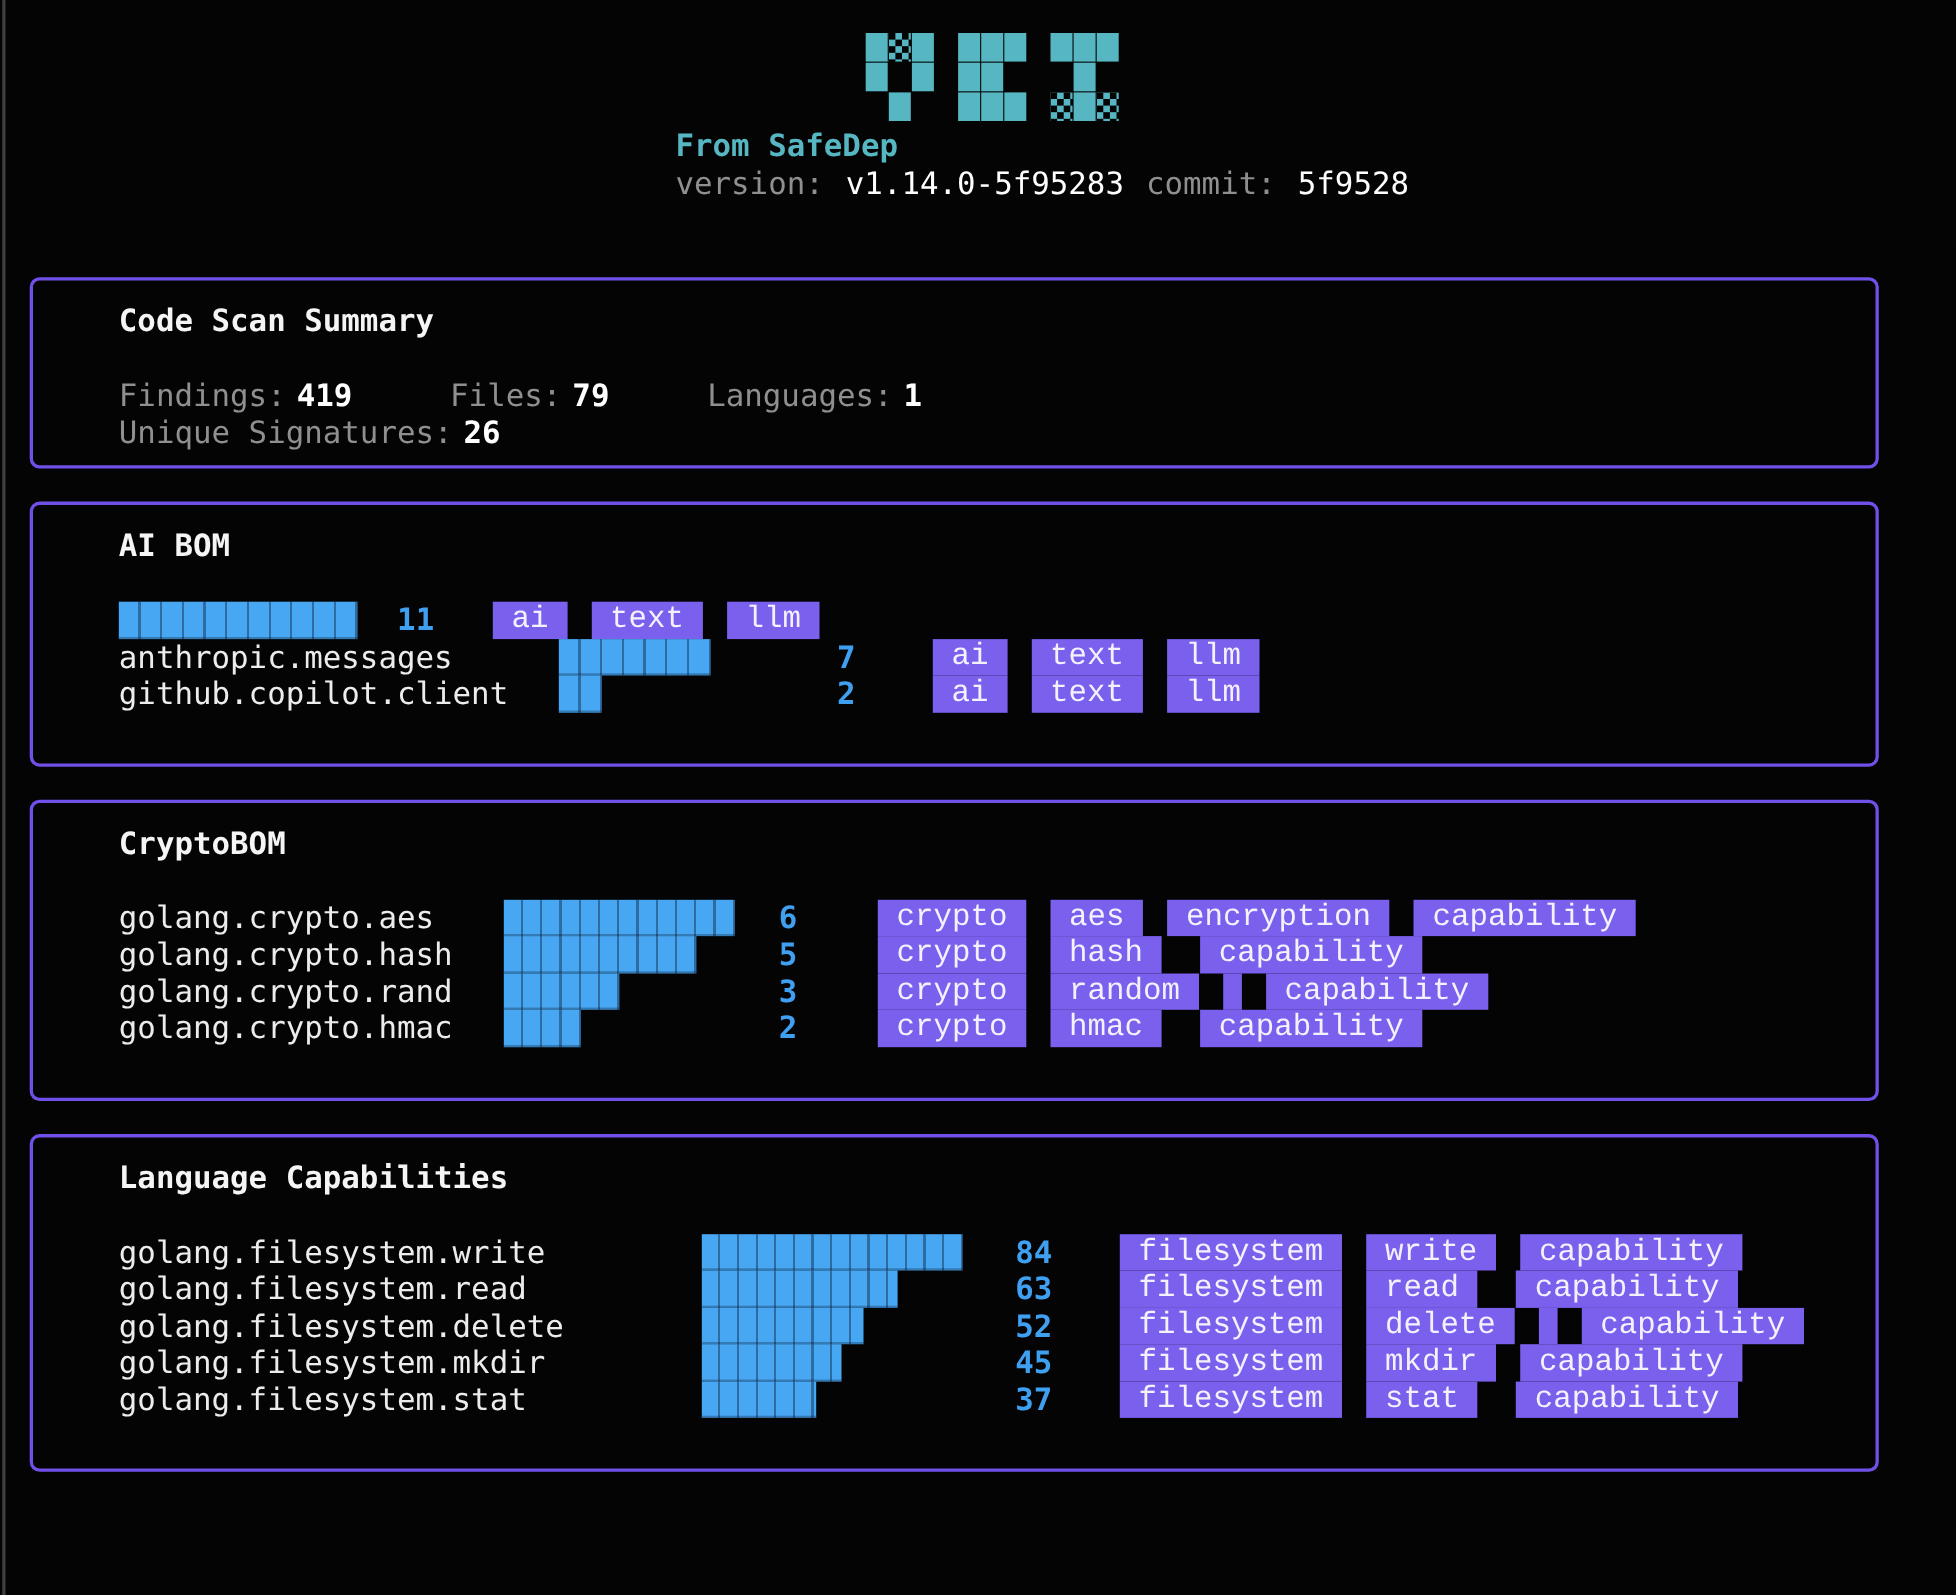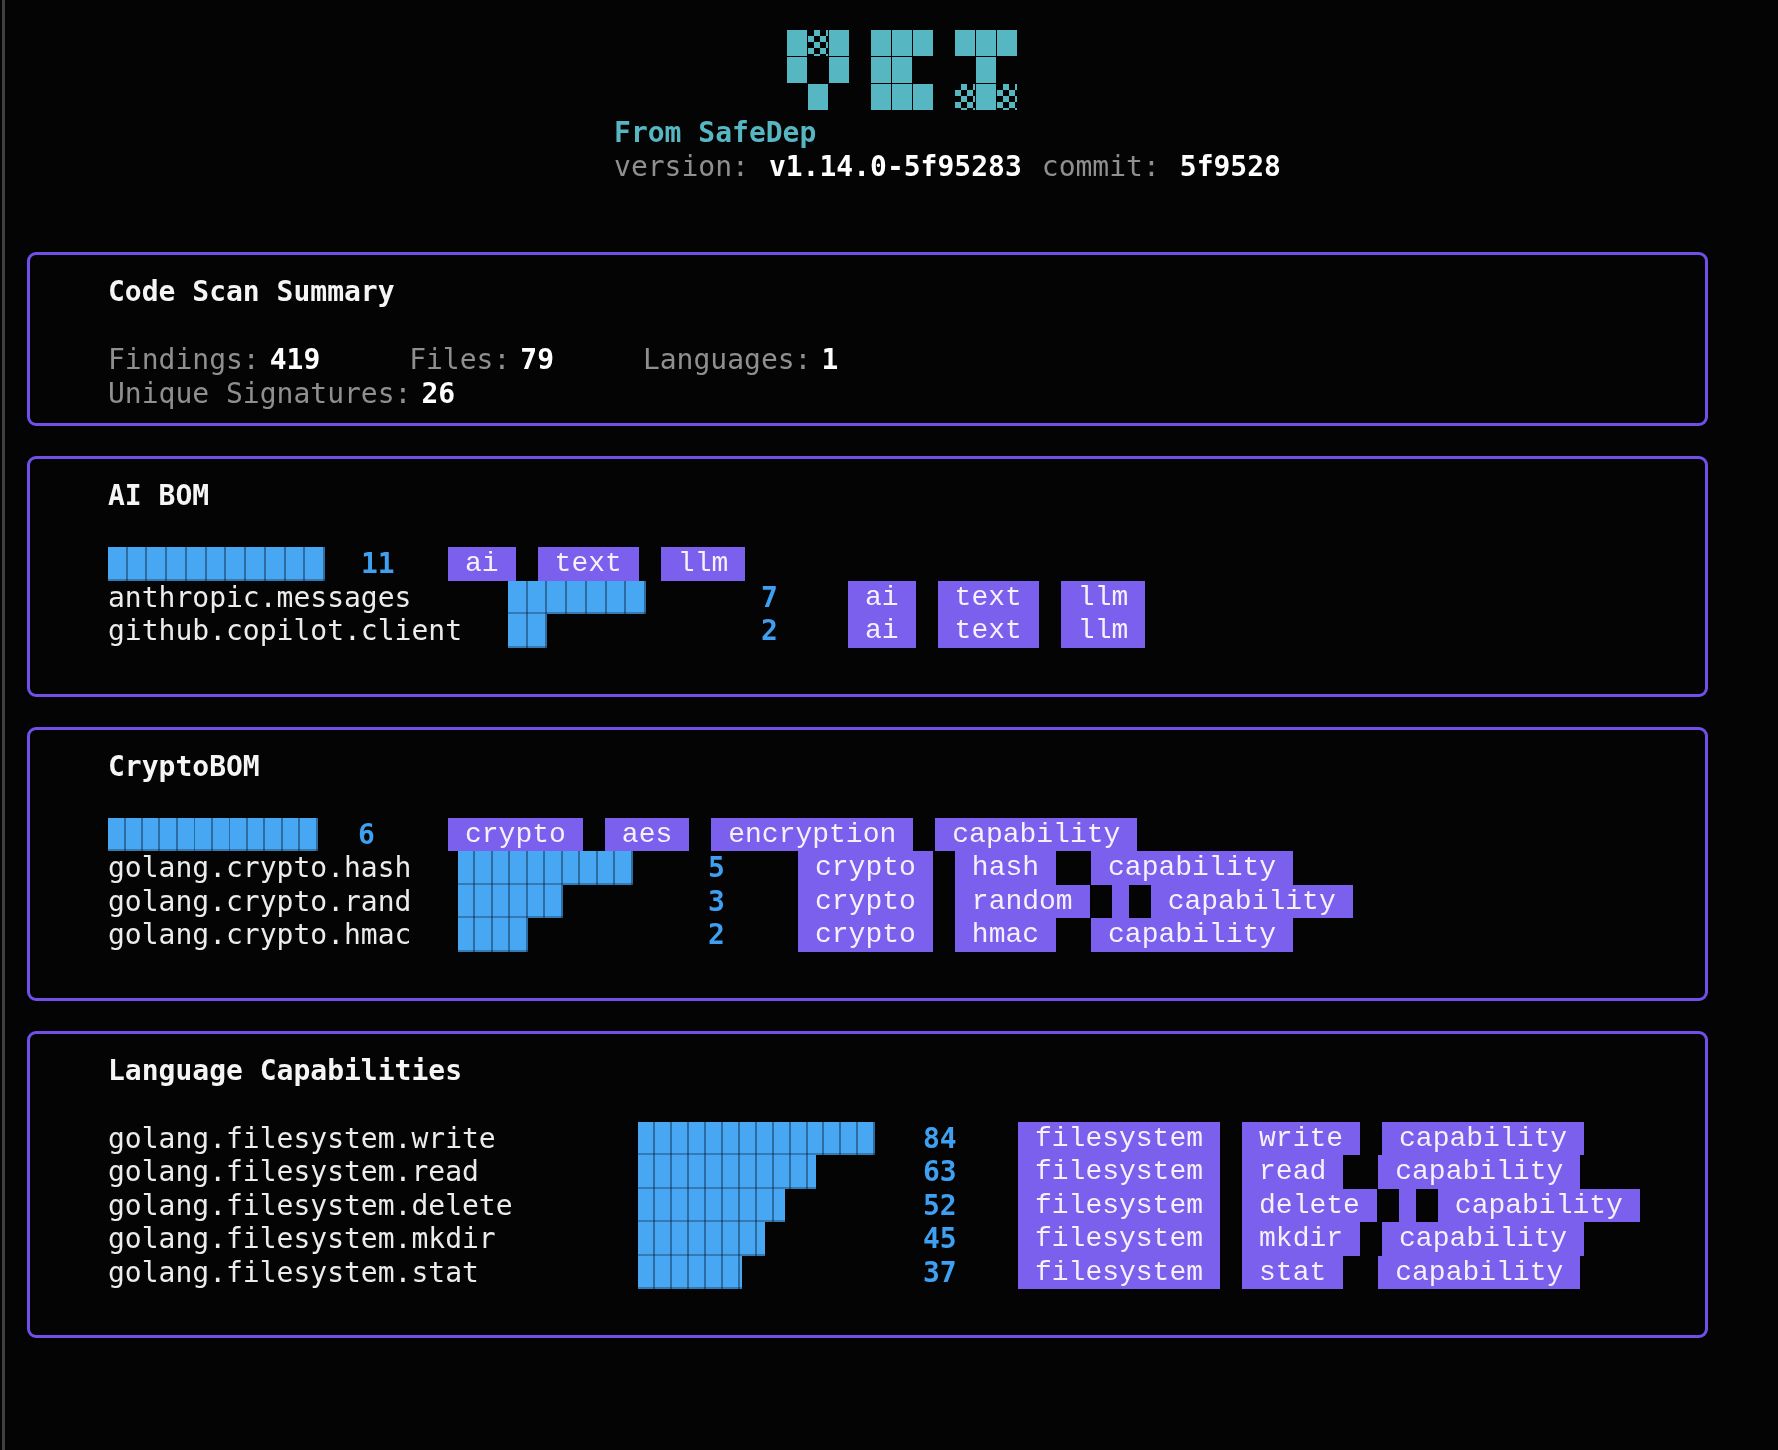--- a/index.html
+++ b/index.html
@@ -19,21 +19,21 @@
   
   .header{display:flex;align-items:center;padding:30px 0 0 25px;flex-direction:column;}
   .logo{display:flex;gap:22px;}
   .letter{display:grid;grid-template-columns:repeat(3,20px);grid-auto-rows:26px;gap:1px;}
   .c{width:20px;height:26px;}
   .c.s{background:var(--teal);}
   .c.d{background:conic-gradient(var(--teal) 90deg,transparent 90deg 180deg,var(--teal) 180deg 270deg,transparent 270deg);background-size:12px 12px;}
   .hdr-text{margin-left:92px;padding-top:5px;line-height:35px;}
   .brand{color:var(--teal);font-weight:bold;}
   .ver-label{color:var(--muted);}
-  .ver-value{color:#ffffff;font-weight:bold;}
+  .ver-value{color:#ffffff;font-weight:normal;}
   .sp{display:inline-block;width:20px;}
 
   
   .panels{margin-top:68px;}
   .panel{
     width:1681px;margin:0 0 30px 27px;
     border:3px solid var(--purple);border-radius:9px;
     padding:20px 0 12px 78px;background:transparent;
   }
   .title{font-size:28px;font-weight:bold;color:#f5f5f5;line-height:34px;margin-bottom:34px;}
@@ -165,20 +165,21 @@
         <span class="chip">llm</span>
       </span>
     </div>
     <div class="trail"></div>
   </section>
 
   <section class="panel panel-crypto">
     <h2 class="title">CryptoBOM</h2>
 
     <div class="row">
+      <span class="lbl">golang.crypto.aes</span>
       <span class="slot">
           <span class="bar" style="width: 100%;"></span>
         </span>
       <span class="cnt">6</span>
       <span class="tags">
         <span class="chip">crypto</span>
         <span class="chip">aes</span>
         <span class="chip">encryption</span>
         <span class="chip">capability</span>
       </span>

